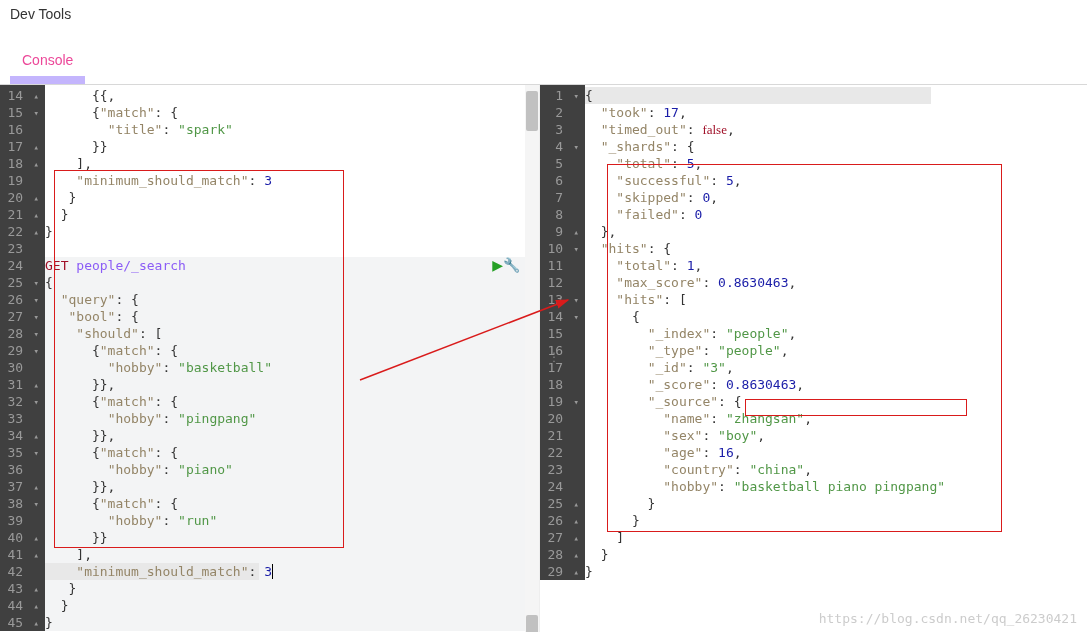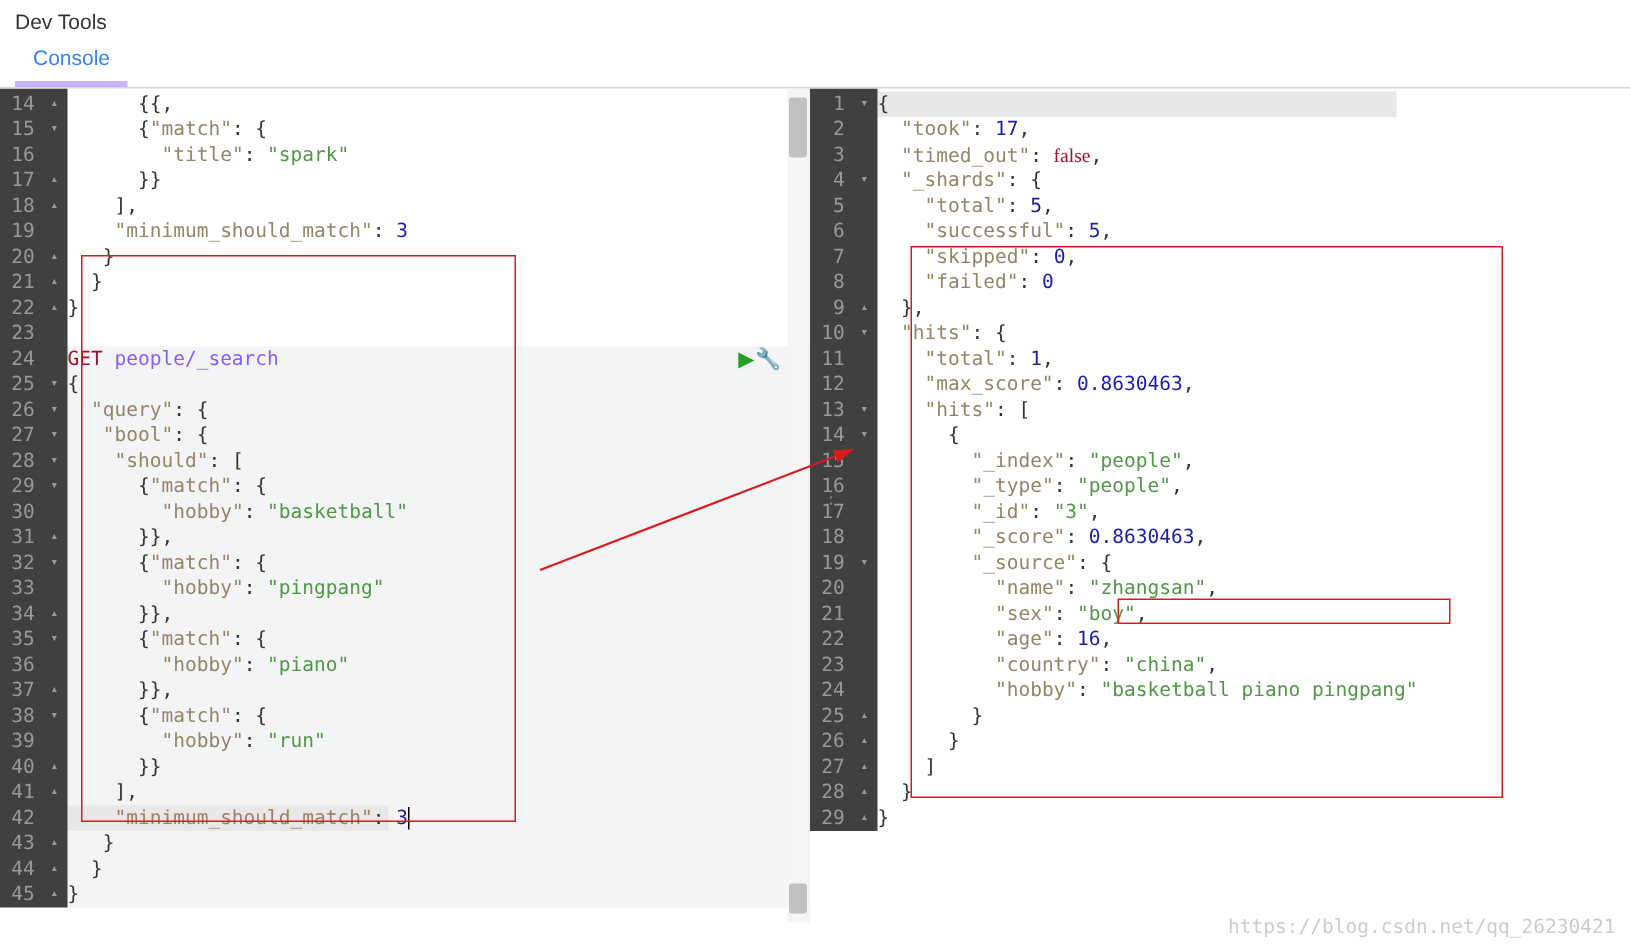--- a/index.html
+++ b/index.html
@@ -12,31 +12,31 @@
     height: 632px;
     overflow: hidden;
     position: relative;
   }
   .header {
     padding: 6px 10px 0 10px;
   }
   .title {
     font-size: 14px;
     color: #333;
-    margin-bottom: 0;
+    margin-bottom: 22px;
   }
   .tabs {
     border-bottom: 1px solid #d8d8d8;
     padding-left: 10px;
   }
   .tab {
     display: inline-block;
     padding: 8px 12px;
-    color: #3b82f6;
-    border-bottom: 4px solid #c4b5fd;
+    color: #ec4899;
+    border-bottom: 8px solid #c4b5fd;
     font-size: 14px;
   }
   .panels {
     display: flex;
     height: calc(100% - 76px);
     position: relative;
   }
   .pane {
     position: relative;
     overflow: hidden;

